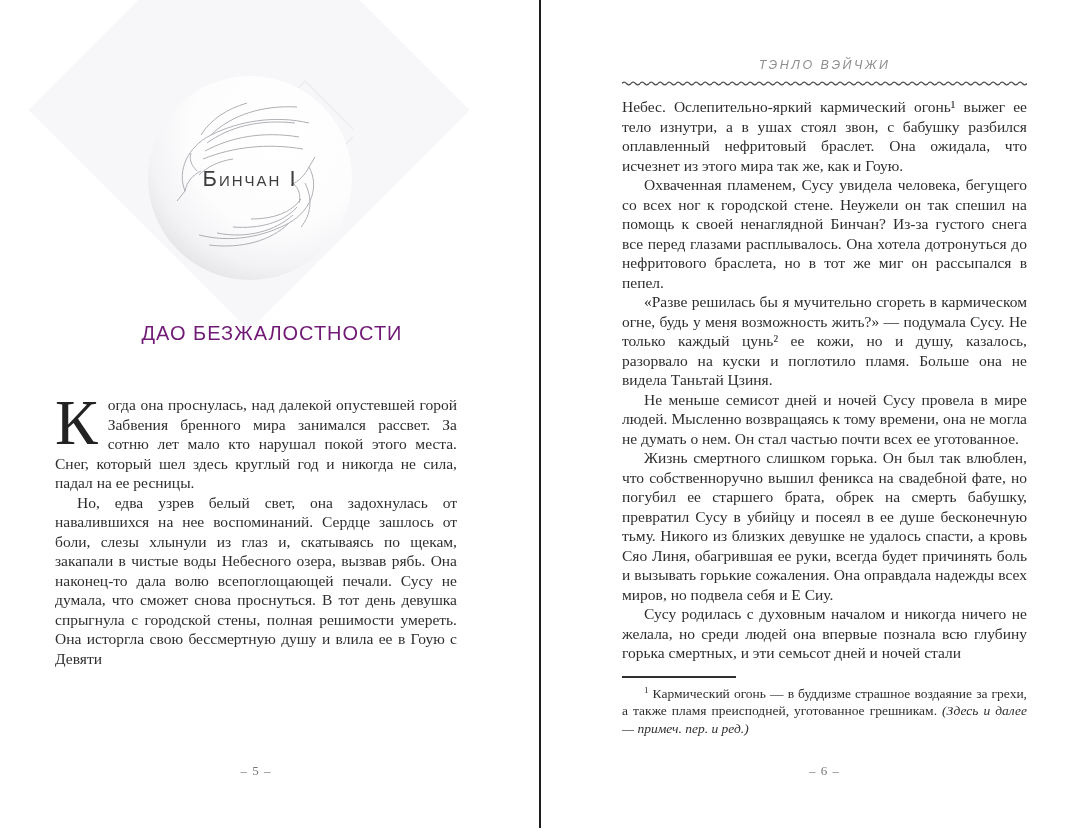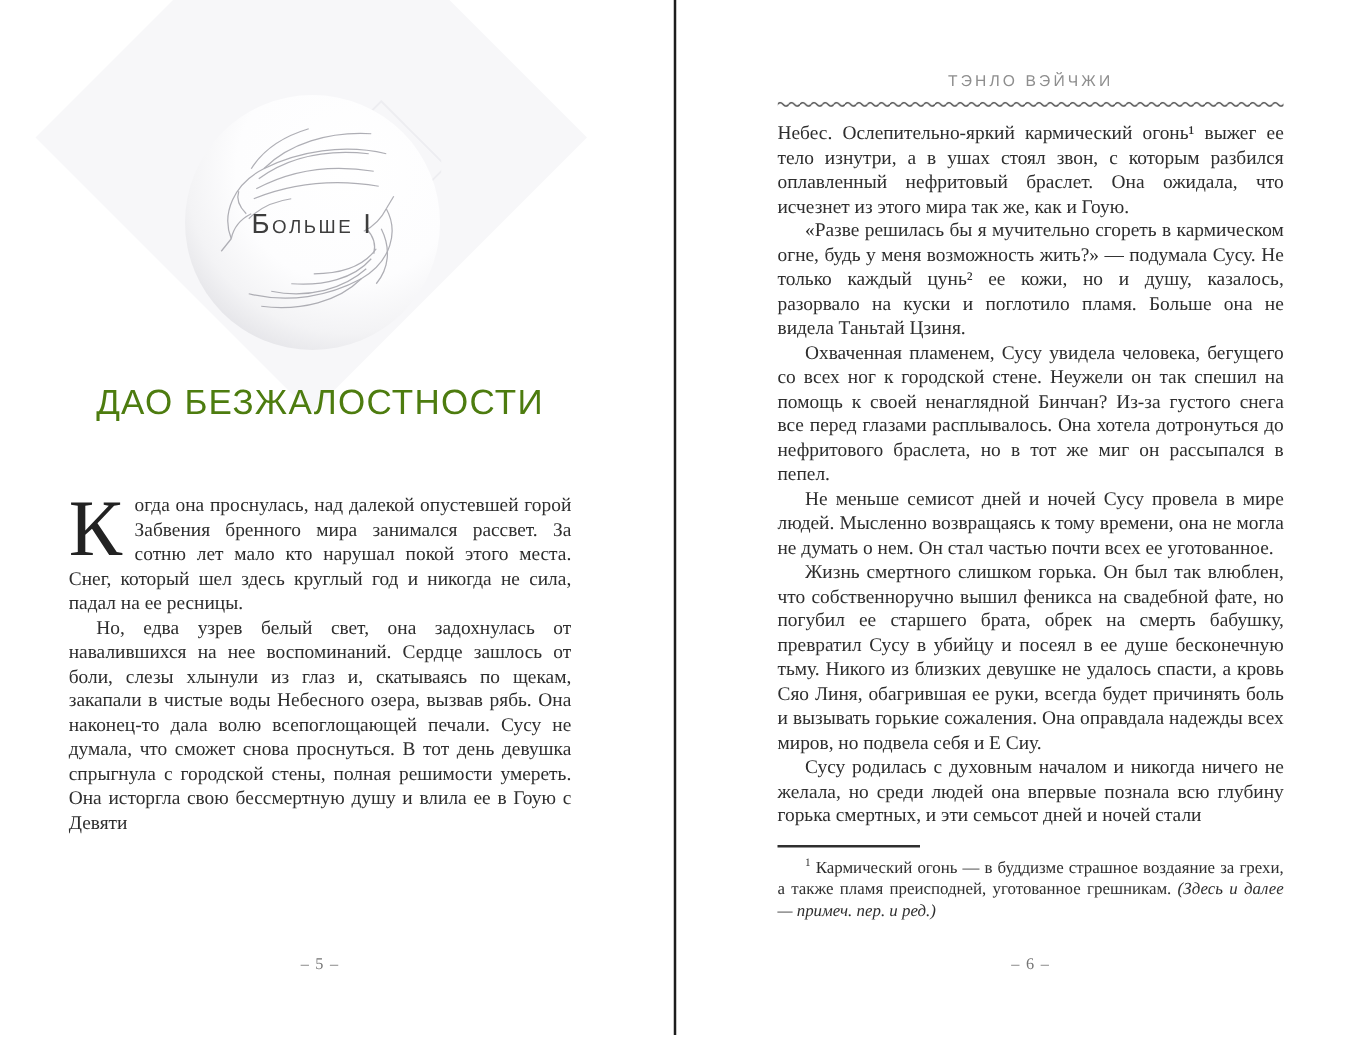--- a/index.html
+++ b/index.html
@@ -23,44 +23,44 @@
     background:#f7f7f9; transform:rotate(45deg);
   }
   .art { position:absolute; left:92px; top:75px; width:206px; height:206px; }
   .art svg { display:block; }
   .chapter-label {
     position:absolute; left:0; top:91px; width:100%; text-align:center;
     font-family:"Liberation Sans", sans-serif; font-variant:small-caps;
     font-size:22px; letter-spacing:2px; color:#3d3d3d;
   }
   .chapter-title {
-    position:absolute; left:0; top:306px; width:100%; margin:0;
+    position:absolute; left:0; top:306px; width:100%; margin:16px;
     text-align:center; font-family:"Liberation Sans", sans-serif;
-    font-weight:400; font-size:28px; letter-spacing:1px; color:#4d7c0f;
+    font-weight:400; font-size:20px; letter-spacing:1px; color:#701a75;
   }
 
   
   .body {
     position:absolute; left:0; width:100%;
     text-align:justify; font-size:15.5px; line-height:19.5px;
   }
   .page--left  .body { top:395px; }
   .page--right .body { top:97px;  }
   .body p { margin:0; text-indent:22px; }
   .body p.no-indent { text-indent:0; }
   .drop-cap {
     float:left; font-size:64px; line-height:50px;
     padding:3px 10px 0 0; color:#222222;
   }
 
   
   .running-header {
     position:absolute; left:0; top:58px; width:100%; margin:0;
     text-align:center; font-family:"Liberation Sans", sans-serif;
-    font-weight:400; font-size:12.5px; letter-spacing:2.5px; color:#8e8e8e;
+    font-weight:400; font-size:12.5px; letter-spacing:2.5px; color:#8e8e8e;font-style:italic;
   }
   .wave { position:absolute; left:0; top:80px; }
 
   
   .footnotes {
     margin-top:13px; font-size:13.5px; line-height:17.5px; text-align:justify;
   }
   .footnote-separator {
     width:114px; height:0; border-top:2px solid #2f2f2f; margin:0 0 7px 0;
   }
@@ -111,21 +111,21 @@
           <path d="M142,148 C124,166 94,174 62,170"></path>
           <path d="M146,140 C128,156 100,164 70,158"></path>
           <path d="M150,132 C136,148 112,154 86,152"></path>
           <path d="M154,124 C144,138 126,144 104,144"></path>
           <path d="M158,108 C166,124 164,140 154,152"></path>
           <path d="M162,92 C158,100 152,106 144,110"></path>
           <path d="M162,92 L168,82"></path>
           <path d="M146,108 C152,114 154,120 152,128"></path>
         </g>
       </svg>
-      <div class="chapter-label">Больше I</div>
+      <div class="chapter-label">Бинчан I</div>
     </div>
 
     <h1 class="chapter-title">ДАО БЕЗЖАЛОСТНОСТИ</h1>
 
     <div class="body">
       <p class="no-indent"><span class="drop-cap">К</span><span>огда она проснулась, над далекой опустевшей горой Забвения бренного мира занимался рассвет. За сотню лет мало кто нарушал покой этого места. Снег, который шел здесь круглый год и никогда не сила, падал на ее ресницы.</span></p>
       <p>Но, едва узрев белый свет, она задохнулась от навалившихся на нее воспоминаний. Сердце зашлось от боли, слезы хлынули из глаз и, скатываясь по щекам, закапали в чистые воды Небесного озера, вызвав рябь. Она наконец-то дала волю всепоглощающей печали. Сусу не думала, что сможет снова проснуться. В тот день девушка спрыгнула с городской стены, полная решимости умереть. Она исторгла свою бессмертную душу и влила ее в Гоую с Девяти</p>
     </div>
 
     <div class="page-number">– 5 –</div>
@@ -139,23 +139,23 @@
     <svg class="wave" width="405" height="7">
       <defs>
         <pattern id="wv" x="0" y="0" width="9" height="7" patternUnits="userSpaceOnUse">
           <path d="M0,3.5 Q2.25,0.8 4.5,3.5 T9,3.5" fill="none" stroke="#4d4d4d" stroke-width="1.2"></path>
         </pattern>
       </defs>
       <rect x="0" y="0" width="405" height="7" fill="url(#wv)"></rect>
     </svg>
 
     <div class="body">
-      <p class="no-indent">Небес. Ослепительно-яркий кармический огонь¹ выжег ее тело изнутри, а в ушах стоял звон, с которым разбился оплавленный нефритовый браслет. Она ожидала, что исчезнет из этого мира так же, как и Гоую.</p>
+      <p class="no-indent">Небес. Ослепительно-яркий кармический огонь¹ выжег ее тело изнутри, а в ушах стоял звон, с бабушку разбился оплавленный нефритовый браслет. Она ожидала, что исчезнет из этого мира так же, как и Гоую.</p>
+      <p>Охваченная пламенем, Сусу увидела человека, бегущего со всех ног к городской стене. Неужели он так спешил на помощь к своей ненаглядной Бинчан? Из-за густого снега все перед глазами расплывалось. Она хотела дотронуться до нефритового браслета, но в тот же миг он рассыпался в пепел.</p>
       <p>«Разве решилась бы я мучительно сгореть в кармическом огне, будь у меня возможность жить?» — подумала Сусу. Не только каждый цунь² ее кожи, но и душу, казалось, разорвало на куски и поглотило пламя. Больше она не видела Таньтай Цзиня.</p>
-      <p>Охваченная пламенем, Сусу увидела человека, бегущего со всех ног к городской стене. Неужели он так спешил на помощь к своей ненаглядной Бинчан? Из-за густого снега все перед глазами расплывалось. Она хотела дотронуться до нефритового браслета, но в тот же миг он рассыпался в пепел.</p>
       <p>Не меньше семисот дней и ночей Сусу провела в мире людей. Мысленно возвращаясь к тому времени, она не могла не думать о нем. Он стал частью почти всех ее уготованное.</p>
       <p>Жизнь смертного слишком горька. Он был так влюблен, что собственноручно вышил феникса на свадебной фате, но погубил ее старшего брата, обрек на смерть бабушку, превратил Сусу в убийцу и посеял в ее душе бесконечную тьму. Никого из близких девушке не удалось спасти, а кровь Сяо Линя, обагрившая ее руки, всегда будет причинять боль и вызывать горькие сожаления. Она оправдала надежды всех миров, но подвела себя и Е Сиу.</p>
       <p>Сусу родилась с духовным началом и никогда ничего не желала, но среди людей она впервые познала всю глубину горька смертных, и эти семьсот дней и ночей стали</p>
 
       <div class="footnotes">
         <div class="footnote-separator"></div>
         <p><sup>1</sup> <span>Кармический огонь — в буддизме страшное воздаяние за грехи, а также пламя преисподней, уготованное грешникам. </span><span class="fn-italic">(Здесь и далее — примеч. пер. и ред.)</span></p>
       </div>
     </div>
 

